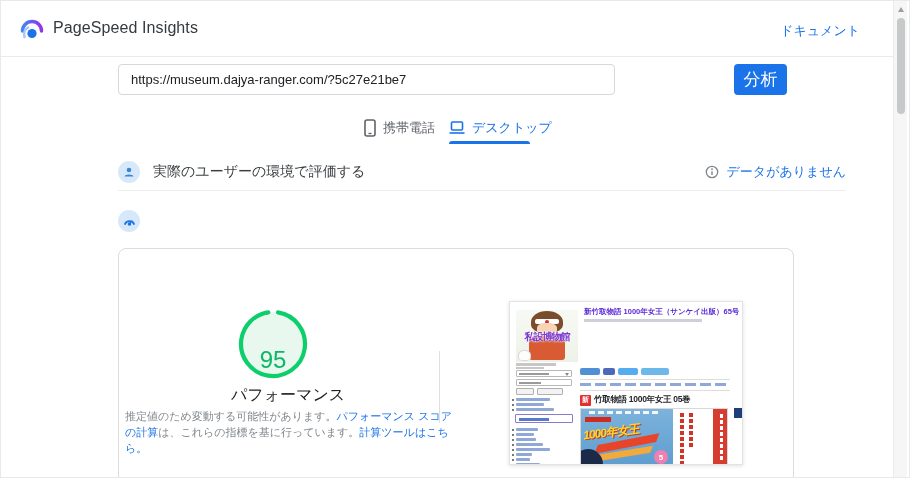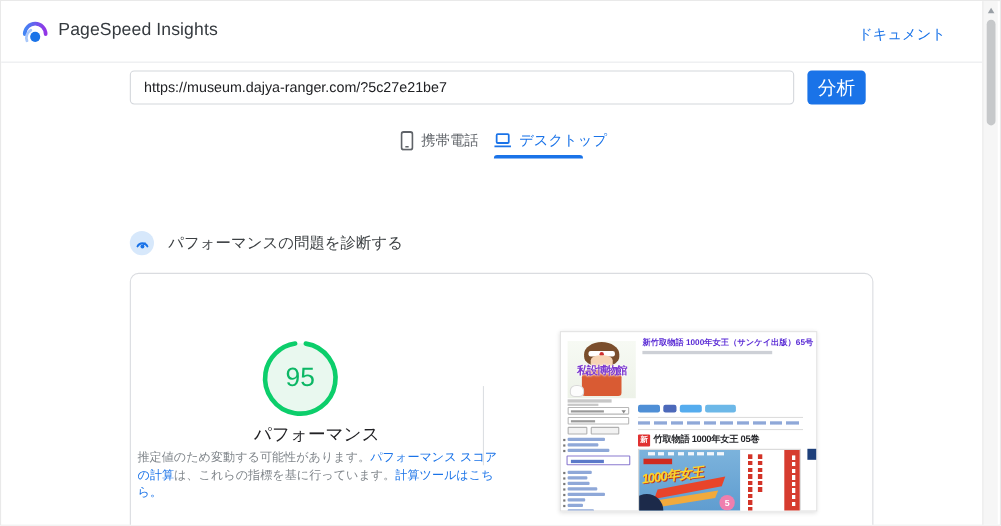--- a/index.html
+++ b/index.html
@@ -12,21 +12,21 @@
   .logo { position:absolute; left:18px; top:15px; width:26px; height:26px; }
   .app-title { position:absolute; left:52px; top:18px; font-size:16px; color:#353a3f; letter-spacing:.1px; }
   .doc-link { position:absolute; right:33px; top:21px; font-size:13px; color:#1a73e8; text-decoration:none; cursor:pointer; }
 
   
   .scrollbar { position:absolute; left:892px; top:0; width:14px; height:478px; background:#f6f6f6; border-left:1px solid #ececec; }
   .sb-up { position:absolute; left:4px; top:6px; width:0; height:0; border-left:3.5px solid transparent; border-right:3.5px solid transparent; border-bottom:5px solid #9aa0a6; }
   .sb-thumb { position:absolute; left:2.5px; top:17px; width:8px; height:96px; background:#c6c8ca; border-radius:5px; }
 
   
-  .url-input { position:absolute; left:117px; top:63px; width:604px; height:31px; border:1px solid #d4d7dc; border-radius:4px; padding:0 12px; font-size:13px; color:#202124; font-family:inherit; outline:none; background:#fff; }
+  .url-input { position:absolute; left:117px; top:63px; width:497px; height:31px; border:1px solid #d4d7dc; border-radius:4px; padding:0 12px; font-size:13px; color:#202124; font-family:inherit; outline:none; background:#fff; }
   .analyze-btn { position:absolute; left:733px; top:63px; width:53px; height:31px; background:#1a73e8; color:#fff; border:none; border-radius:4px; font-size:17px; font-family:inherit; cursor:pointer; }
 
   
   .tab { position:absolute; top:113px; height:28px; display:flex; align-items:center; gap:7px; font-size:13px; cursor:pointer; }
   .tab-mobile { left:363px; color:#5f6368; }
   .tab-desktop { left:448px; color:#1a73e8; }
   .tab-underline { position:absolute; left:448px; top:140px; width:81px; height:3px; background:#1a73e8; border-radius:3px 3px 0 0; }
 
   
   .acc-row { position:absolute; left:117px; width:728px; display:flex; align-items:center; }
@@ -35,21 +35,21 @@
   .acc-left { display:flex; align-items:center; gap:13px; }
   .acc-label { font-size:14px; color:#3c4043; }
   .no-data { display:flex; align-items:center; gap:8px; }
   .no-data span { font-size:13px; color:#1a73e8; cursor:pointer; }
 
   
   .card { position:absolute; left:117px; top:247px; width:676px; height:260px; background:#fff; border:1px solid #dadce0; border-radius:8px; }
   .v-divider { position:absolute; left:438px; top:350px; width:1px; height:72px; background:#dcdfe3; }
 
   .gauge-wrap { position:absolute; left:236px; top:307px; width:72px; height:72px; cursor:pointer; }
-  .gauge-score { position:absolute; left:0; top:0; width:72px; height:72px; display:flex; align-items:center; justify-content:center; font-size:24px; color:#0cb765;text-align:right; }
+  .gauge-score { position:absolute; left:0; top:16px; width:72px; height:72px; display:flex; align-items:center; justify-content:center; font-size:24px; color:#0cb765;text-align:right; }
   .perf-label { position:absolute; left:117px; top:384px; width:340px; text-align:center; font-size:16px; color:#212124; }
   .perf-note { position:absolute; left:124px; top:407px; width:336px; text-align:left; font-size:11px; line-height:16px; color:#80868b; }
   .perf-note .lnk { color:#1a73e8; text-decoration:none; cursor:pointer; }
   .legend { position:absolute; left:117px; top:448px; width:340px; display:flex; justify-content:center; align-items:center; gap:14px; font-size:11px; color:#757575; }
   .leg { display:flex; align-items:center; gap:9px; }
   .leg-tri { width:0; height:0; border-left:5.5px solid transparent; border-right:5.5px solid transparent; border-bottom:9px solid #ff4e42; }
   .leg-sq { width:10px; height:10px; background:#ffa400; border-radius:1px; }
   .leg-dot { width:10px; height:10px; background:#0cce6b; border-radius:50%; }
 
   
@@ -137,31 +137,49 @@
   </div>
   <div class="tab tab-mobile">
     <svg width="12" height="18" viewBox="0 0 12 18">
       <rect x="1" y="1" width="10" height="16" rx="2" fill="none" stroke="#5f6368" stroke-width="1.6"></rect>
       <line x1="4.5" y1="14.5" x2="7.5" y2="14.5" stroke="#5f6368" stroke-width="1.4"></line>
     </svg>
     <span>携帯電話</span>
   </div>
   <div class="tab-underline"></div>
 
+  <div class="acc-row row-field">
+    <div class="acc-left">
+      <span class="icon-circle">
+        <svg width="12" height="12" viewBox="0 0 12 12">
+          <circle cx="6" cy="4" r="2.3" fill="#3f86d2"></circle>
+          <path d="M1.5 10.5 C1.5 7.8 10.5 7.8 10.5 10.5 Z" fill="#3f86d2"></path>
+        </svg>
+      </span>
+      <span class="acc-label">実際のユーザーの環境で評価する</span>
+    </div>
+    <div class="no-data">
+      <svg width="14" height="14" viewBox="0 0 14 14">
+        <circle cx="7" cy="7" r="5.7" fill="none" stroke="#80868b" stroke-width="1.3"></circle>
+        <line x1="7" y1="6.3" x2="7" y2="10" stroke="#80868b" stroke-width="1.4"></line>
+        <circle cx="7" cy="4.2" r="0.9" fill="#80868b"></circle>
+      </svg>
+      <span>データがありません</span>
+    </div>
+  </div>
 
   <div class="acc-row row-lab">
     <div class="acc-left">
       <span class="icon-circle">
         <svg width="13" height="13" viewBox="0 0 13 13">
           <path d="M2 9 A 5 5 0 0 1 11 9" fill="none" stroke="#1a73e8" stroke-width="1.8" stroke-linecap="round"></path>
           <circle cx="6.5" cy="9" r="1.8" fill="#1a73e8"></circle>
           <line x1="6.5" y1="8.6" x2="9.3" y2="5.6" stroke="#1a73e8" stroke-width="1.2"></line>
         </svg>
       </span>
-      <span class="acc-label">パフォーマンスの問題を診断する</span>
     </div>
   </div>
 
   <div class="card"></div>
   <div class="v-divider"></div>
 
   <div class="gauge-wrap">
     <svg width="72" height="72" viewBox="0 0 72 72">
       <circle cx="36" cy="36" r="32" fill="#e9f8ef" stroke="#0cce6b" stroke-width="4.2" stroke-dasharray="191 10.1" stroke-linecap="round" transform="rotate(-81 36 36)"></circle>
     </svg>

